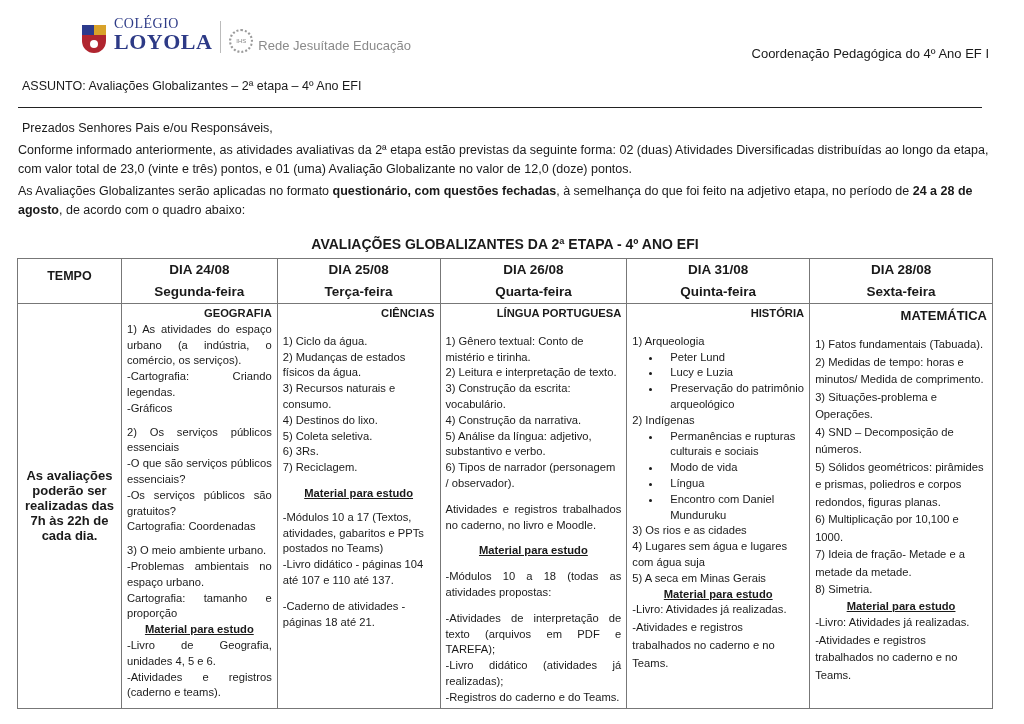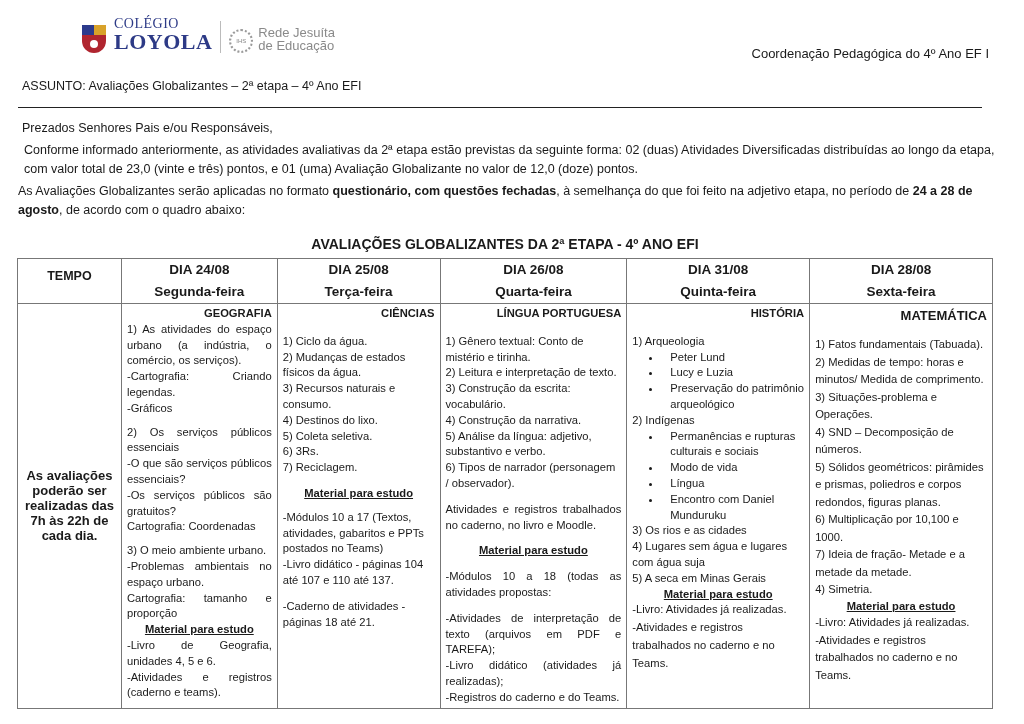--- a/index.html
+++ b/index.html
@@ -8,21 +8,21 @@
   .shield { width:24px; height:28px; position:relative; margin-right:8px; }
   .shield .top { position:absolute; left:0; top:0; width:24px; height:10px; background:#2c3a8c; }
   .shield .topr { position:absolute; left:12px; top:0; width:12px; height:10px; background:#d8a22a; }
   .shield .bot { position:absolute; left:0; top:10px; width:24px; height:18px; background:#b0252f; border-radius:0 0 12px 12px; }
   .shield .dot { position:absolute; left:8px; top:15px; width:8px; height:8px; border-radius:50%; background:#fff; }
   .brand { display:flex; flex-direction:column; line-height:1; color:#2d3a86; font-family:"Liberation Serif", serif; }
   .brand .b1 { font-size:14px; letter-spacing:0.5px; }
   .brand .b2 { font-size:22px; font-weight:bold; letter-spacing:0.5px; }
   .sep { width:1px; height:32px; background:#bbb; margin:0 8px 0 8px; }
   .seal { width:20px; height:20px; border-radius:50%; border:2px dotted #9a9a9a; margin-right:5px; display:flex; align-items:center; justify-content:center; font-size:6px; color:#888; }
-  .rede { display:flex; flex-direction:column; color:#8a8a8a; font-size:13px; line-height:1.05; }
+  .rede { display:flex; flex-direction:row; color:#8a8a8a; font-size:13px; line-height:1.05; }
   .coord { position:absolute; right:35px; top:44px; text-align:right; font-size:13px; line-height:19px; }
   .assunto { position:absolute; left:22px; top:79px; font-size:12.5px; font-weight:normal; }
   .rule { position:absolute; left:18px; top:107px; width:964px; border-top:1.5px solid #222; }
   .p { position:absolute; left:18px; font-size:12.5px; line-height:19px; width:990px; }
   .p b { font-weight:bold; }
   .table-title { position:absolute; top:236px; left:0; width:1010px; text-align:center; font-size:14px; font-weight:bold; }
   table { position:absolute; left:17px; top:258px; border-collapse:collapse; width:976px; }
   td, th { border:1px solid #777; vertical-align:top; }
   th { font-family:"Liberation Sans", sans-serif; font-weight:bold; font-size:13.5px; padding:0; text-align:center; }
   th .l1 { display:block; line-height:22px; }
@@ -62,21 +62,21 @@
 </div>
 
 <div class="coord">
   <div>Coordenação Pedagógica do 4º Ano EF I</div>
 </div>
 
 <div class="assunto">ASSUNTO: Avaliações Globalizantes – 2ª etapa – 4º Ano EFI</div>
 <div class="rule"></div>
 
 <div class="p" style="top:119px; left:22px;">Prezados Senhores Pais e/ou Responsáveis,</div>
-<div class="p" style="top:141px; width:975px;margin-left:6px;">Conforme informado anteriormente, as atividades avaliativas da 2ª etapa estão previstas da seguinte forma: 02 (duas) Atividades Diversificadas distribuídas ao longo da etapa, com valor total de 23,0 (vinte e três) pontos, e 01 (uma) Avaliação Globalizante no valor de 12,0 (doze) pontos.</div>
+<div class="p" style="top:141px; width:975px;">Conforme informado anteriormente, as atividades avaliativas da 2ª etapa estão previstas da seguinte forma: 02 (duas) Atividades Diversificadas distribuídas ao longo da etapa, com valor total de 23,0 (vinte e três) pontos, e 01 (uma) Avaliação Globalizante no valor de 12,0 (doze) pontos.</div>
 <div class="p" style="top:182px; width:990px;"><span>As Avaliações Globalizantes serão aplicadas no formato </span><b>questionário, com questões fechadas</b><span>, à semelhança do que foi feito na adjetivo etapa, no período de </span><b>24 a 28 de agosto</b><span>, de acordo com o quadro abaixo:</span></div>
 
 <div class="table-title">AVALIAÇÕES GLOBALIZANTES DA 2ª ETAPA - 4º ANO EFI</div>
 
 <table>
   <colgroup>
     <col style="width:104px">
       <col style="width:156px">
       <col style="width:163px">
       <col style="width:187px">
@@ -196,20 +196,20 @@
     <td>
       <span class="subj big">MATEMÁTICA</span>
       <div class="gap" style="height:10px"></div>
       <span class="line" style="line-height:17.5px">1) Fatos fundamentais (Tabuada).</span>
       <span class="line" style="line-height:17.5px">2) Medidas de tempo: horas e minutos/ Medida de comprimento.</span>
       <span class="line" style="line-height:17.5px">3) Situações-problema e Operações.</span>
       <span class="line" style="line-height:17.5px">4) SND – Decomposição de números.</span>
       <span class="line" style="line-height:17.5px">5) Sólidos geométricos: pirâmides e prismas, poliedros e corpos redondos, figuras planas.</span>
       <span class="line" style="line-height:17.5px">6) Multiplicação por 10,100 e 1000.</span>
       <span class="line" style="line-height:17.5px">7) Ideia de fração- Metade e a metade da metade.</span>
-      <span class="line" style="line-height:17.5px">4) Simetria.</span>
+      <span class="line" style="line-height:17.5px">8) Simetria.</span>
       <span class="mat">Material para estudo</span>
       <span class="line" style="line-height:17.5px">-Livro: Atividades já realizadas.</span>
       <span class="line" style="line-height:17.5px">-Atividades e registros trabalhados no caderno e no Teams.</span>
     </td>
   </tr>
 </tbody>
   </table>
 
 </body></html>

